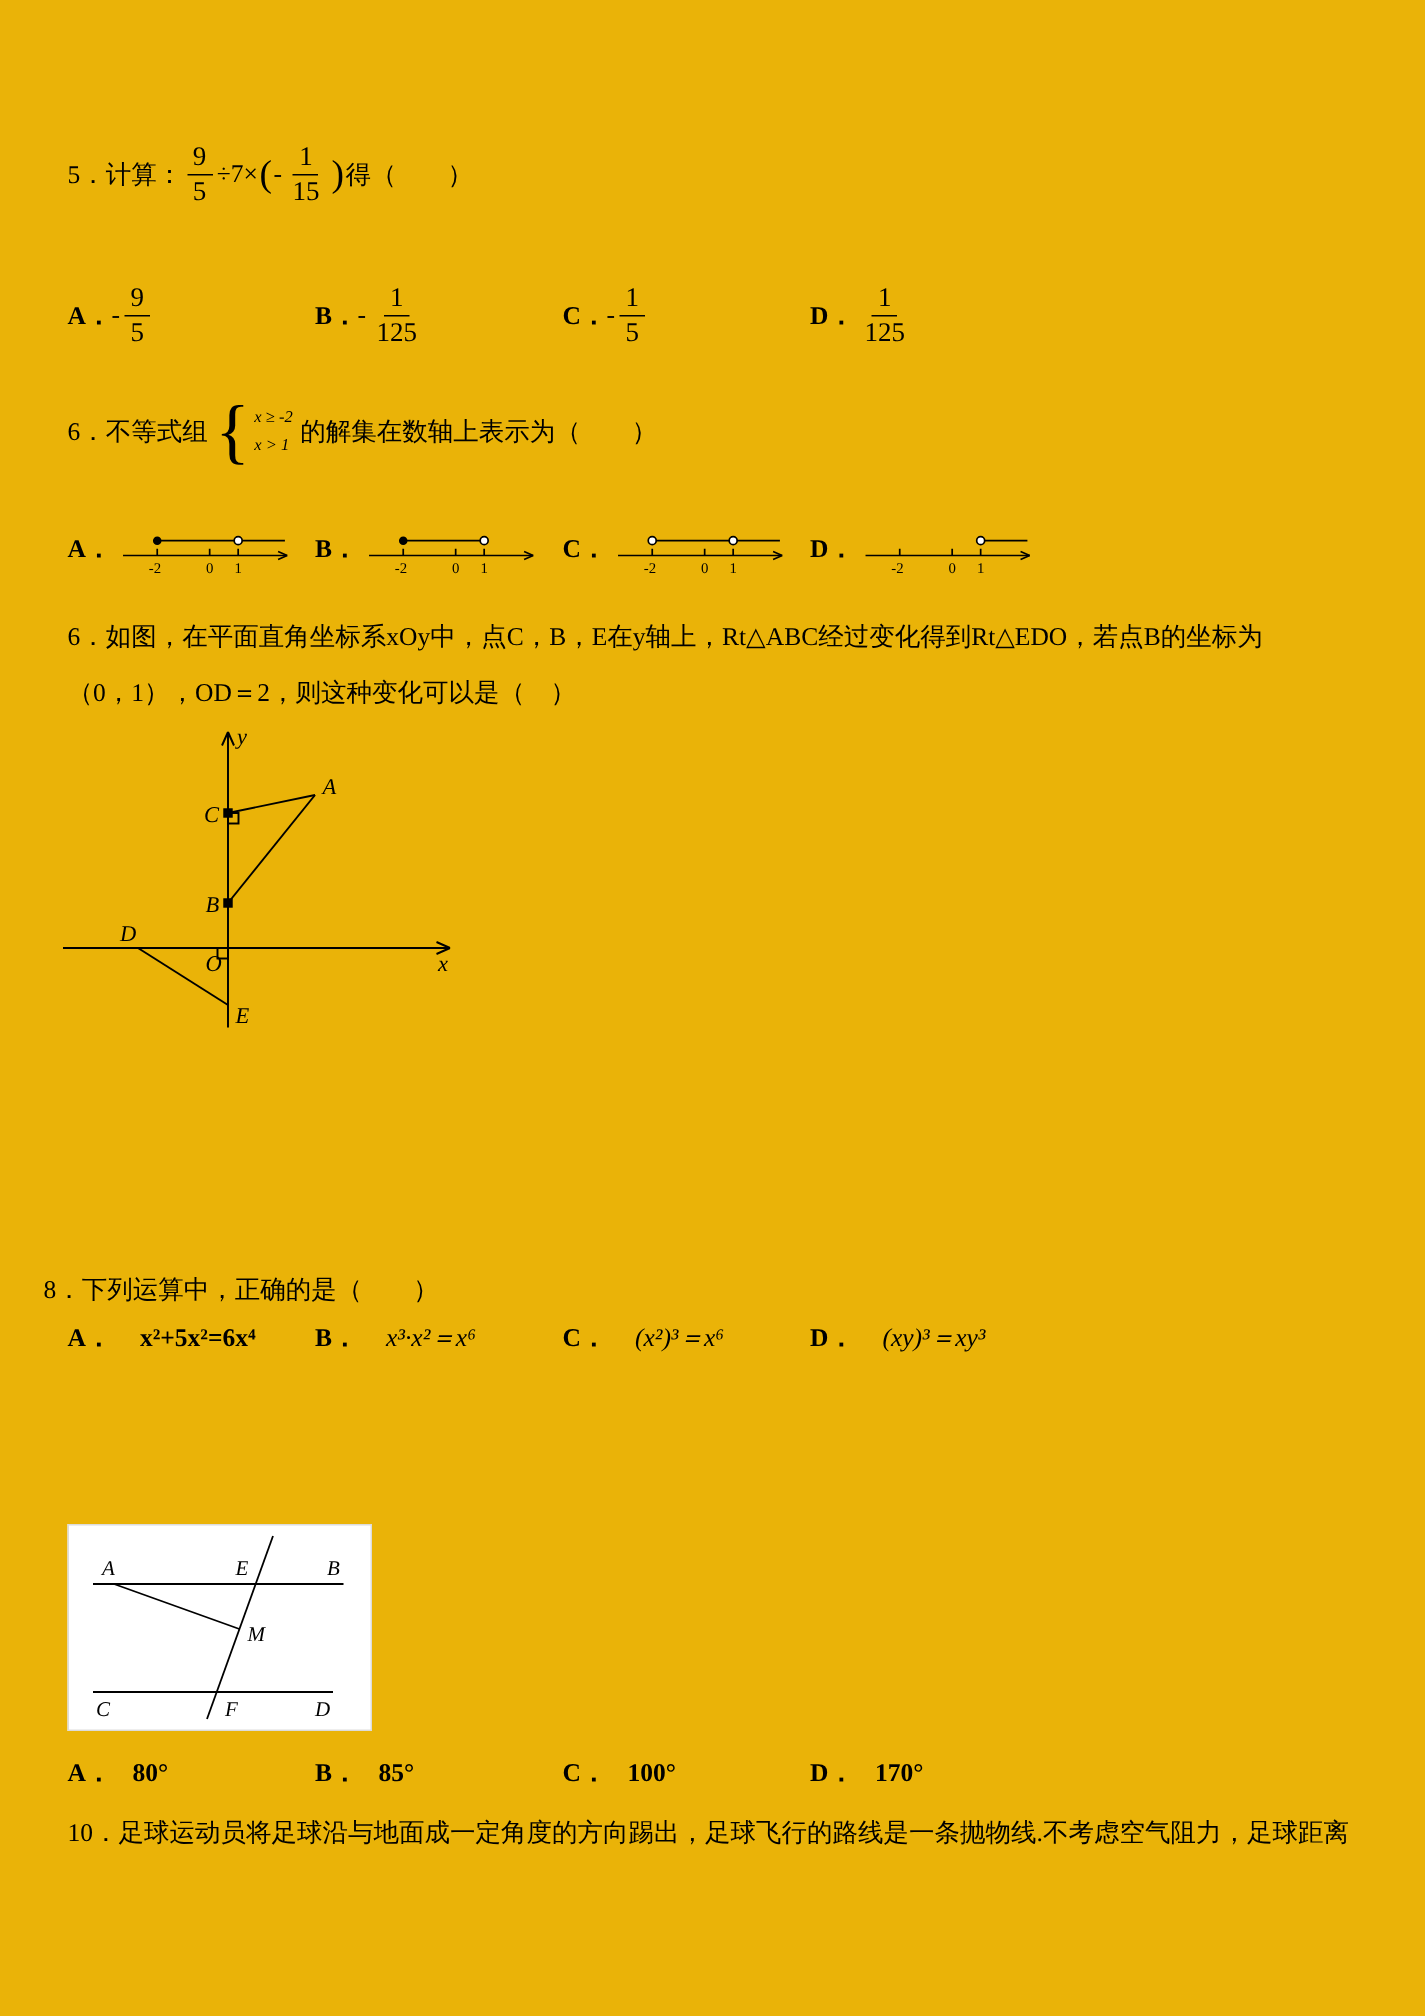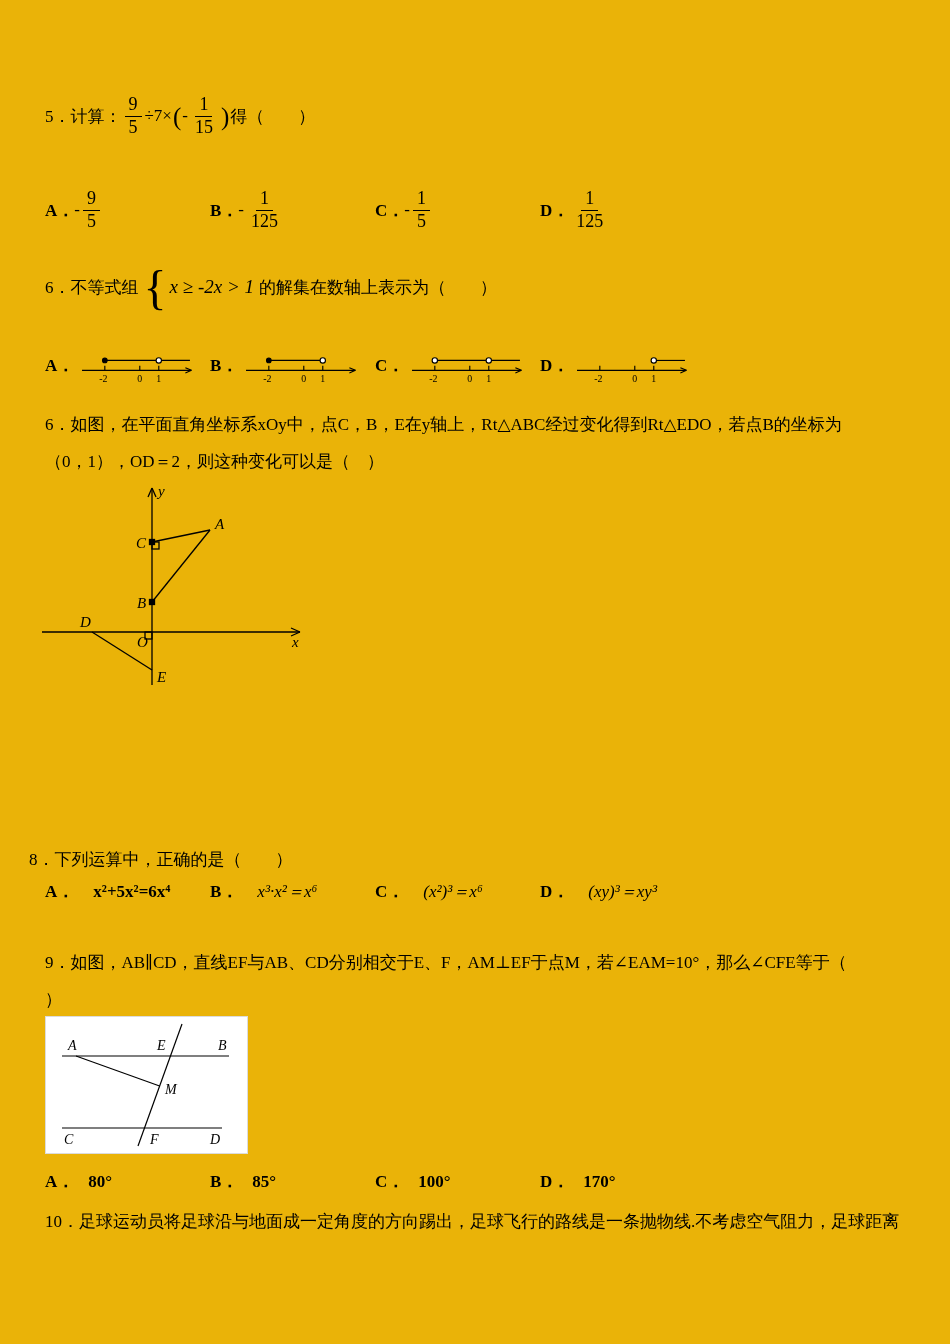--- a/index.html
+++ b/index.html
@@ -11,21 +11,21 @@
   .frac .num{display:block;padding:0 4px;border-bottom:1.4px solid #000;}
   .frac .den{display:block;padding:0 4px;}
   .paren{font-size:25px;line-height:1;margin:0 1px;}
   .opts{display:flex;align-items:center;}
   .opt{width:165px;display:flex;align-items:center;}
   .opt:last-child{width:auto;}
   .opt-label{font-weight:700;}
   .optval{font-weight:700;margin-left:14px;}
   .sys{display:inline-flex;align-items:center;margin:0 5px;}
   .brace{font-size:48px;font-weight:400;line-height:.9;}
-  .conds{display:flex;flex-direction:row;font-style:italic;font-size:19px;line-height:1.7;padding-left:3px;}
+  .conds{display:flex;flex-direction:column;font-style:italic;font-size:11px;line-height:1.7;padding-left:3px;}
   .twoLine{line-height:37px;white-space:nowrap;}
   .optlines div{line-height:33.5px;font-weight:700;white-space:nowrap;}
   .nl{width:115px;height:38px;margin-left:6px;}
   .nl .st{stroke:#000;stroke-width:1.5;fill:none;}
   .nl text{font-size:13px;text-anchor:middle;font-style:normal;}
   .coord{width:265px;height:212px;}
   .coord .st{stroke:#000;stroke-width:1.3;fill:none;}
   .coord text{font-size:15px;font-style:italic;}
   .geo{width:185px;height:130px;display:block;}
   .geo .st{stroke:#000;stroke-width:1.2;fill:none;}
@@ -235,24 +235,20 @@
     <div class="opt">
       <span class="opt-label">C．</span>
       <span class="q8expr">(x²)³＝x⁶</span>
     </div>
     <div class="opt">
       <span class="opt-label">D．</span>
       <span class="q8expr">(xy)³＝xy³</span>
     </div>
   </div>
 
-  <div class="block twoLine" style="top:944px;left:45px;width:885px;">
-    <div>9．如图，AB∥CD，直线EF与AB、CD分别相交于E、F，AM⊥EF于点M，若∠EAM=10°，那么∠CFE等于（</div>
-    <div>）</div>
-  </div>
 
   <div class="block figbox" style="top:1016px;left:45px;">
     <svg class="geo" viewBox="0 0 185 130">
       <g class="st">
           <line x1="8" y1="36" x2="175" y2="36"></line>
         </g>
       <g class="st">
           <line x1="8" y1="108" x2="168" y2="108"></line>
         </g>
       <g class="st">

